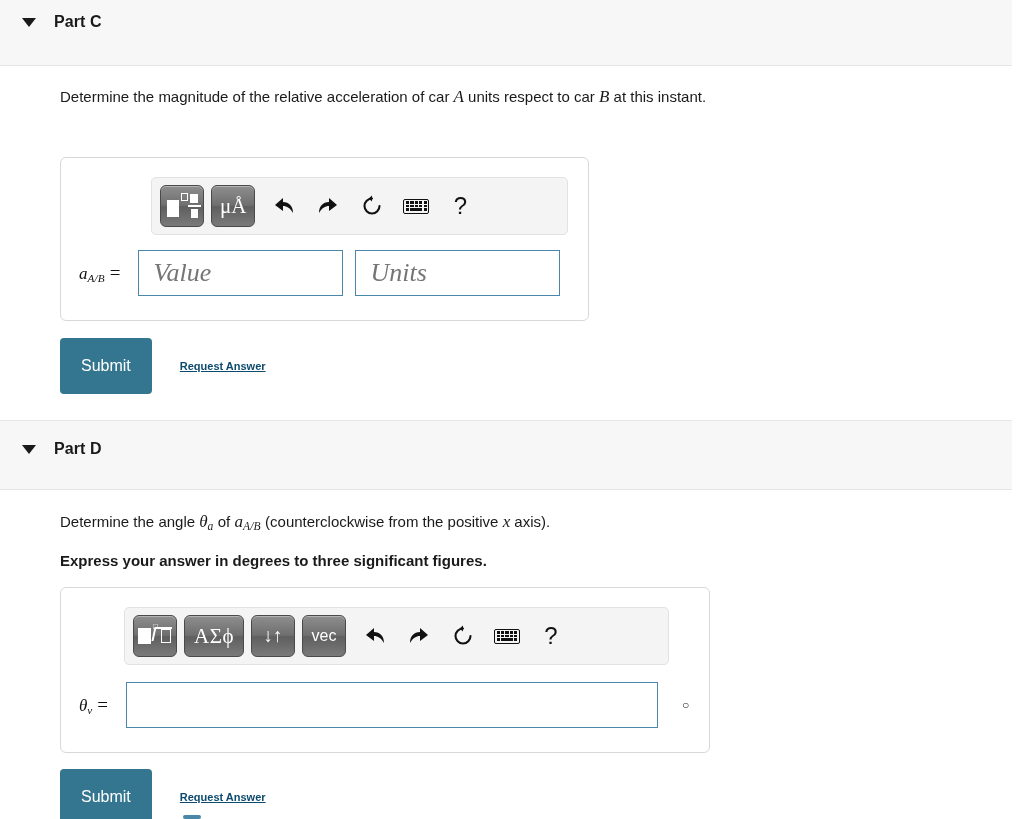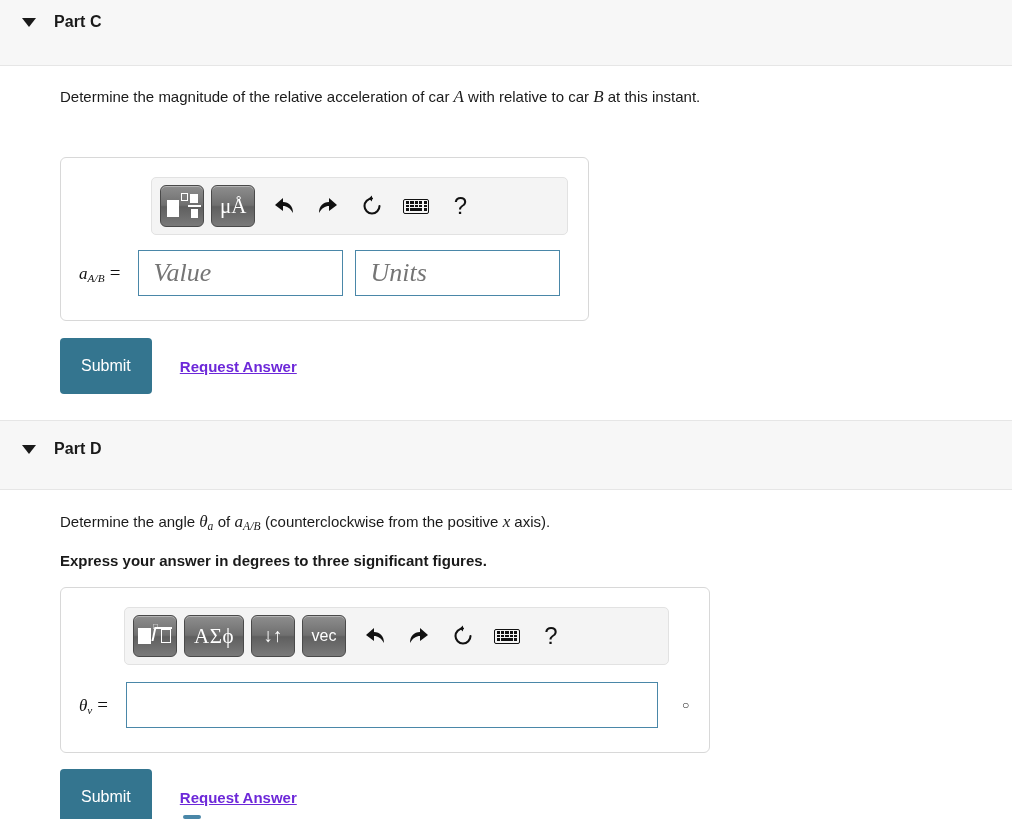--- a/index.html
+++ b/index.html
@@ -248,22 +248,22 @@
     color: #fff;
     border: none;
     border-radius: 4px;
     font-size: 16px;
     font-family: "Liberation Sans", sans-serif;
     padding: 19px 21px;
     cursor: pointer;
   }
   .link-request {
     margin-left: 28px;
-    color: #6d28d9;
-    font-size: 15px;
+    color: #0c4a6e;
+    font-size: 11px;
     font-weight: 700;
     text-decoration: underline;
     cursor: pointer;
   }
 
   .bottom-sliver {
     position: absolute;
     left: 183px;
     top: 815px;
     width: 18px;
@@ -285,21 +285,21 @@
   </div>
 
   <div class="part-band" style="top:-12px; height:78px;">
     <div class="part-head" style="top:24px;">
       <span class="caret"></span>
       <span class="part-title">Part C</span>
     </div>
   </div>
 
   <div class="qtext" style="top:86px;">
-    <span>Determine the magnitude of the relative acceleration of car </span><span class="mi">A</span><span> with relative to car </span><span class="mi">B</span><span> at this instant.</span>
+    <span>Determine the magnitude of the relative acceleration of car </span><span class="mi">A</span><span> units respect to car </span><span class="mi">B</span><span> at this instant.</span>
   </div>
 
 
   <div class="answer-box" style="left:60px; top:157px; width:529px; height:164px;">
 
     <div class="mathbar" style="left:90px; top:19px; width:417px; height:58px;">
       <span class="mbtn">
         <span class="tpl-a">
           <i class="b1"></i>
             <i class="b2"></i>

